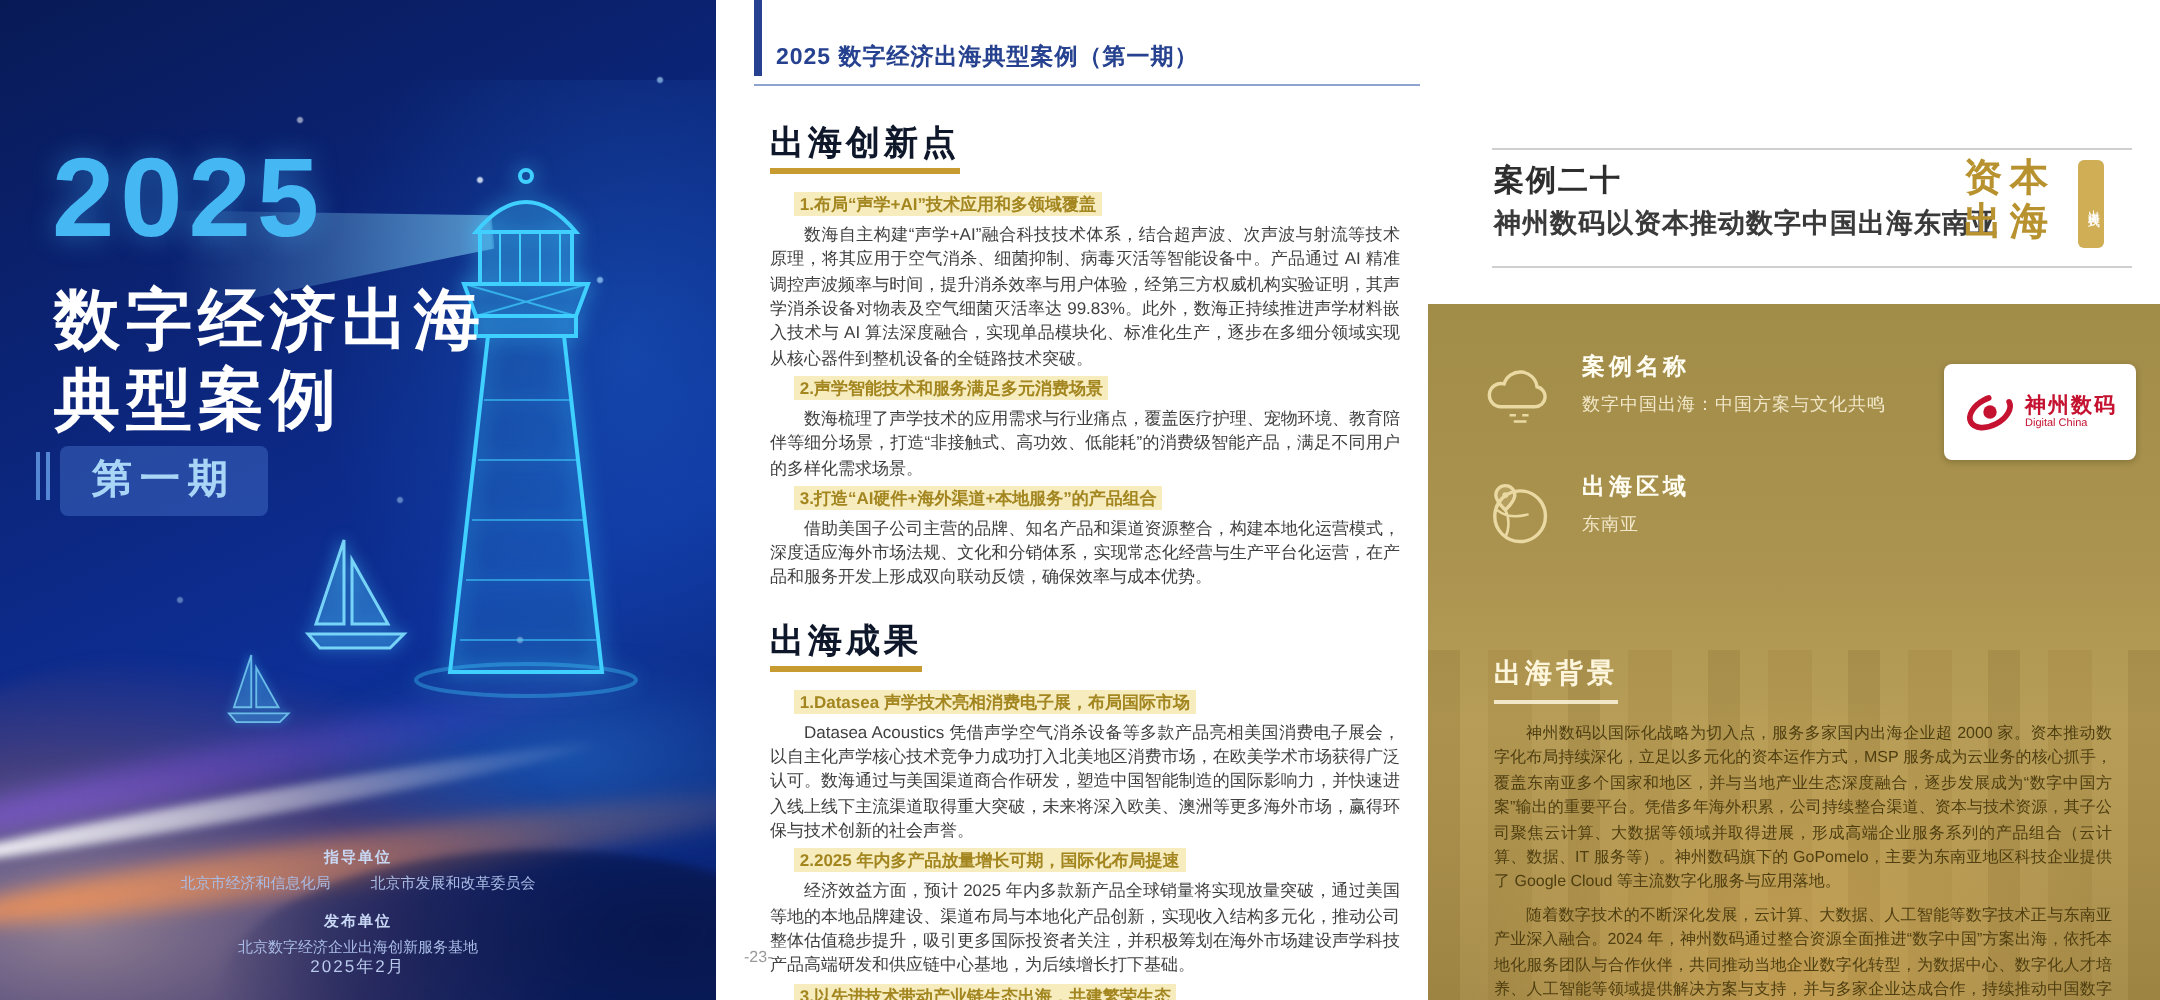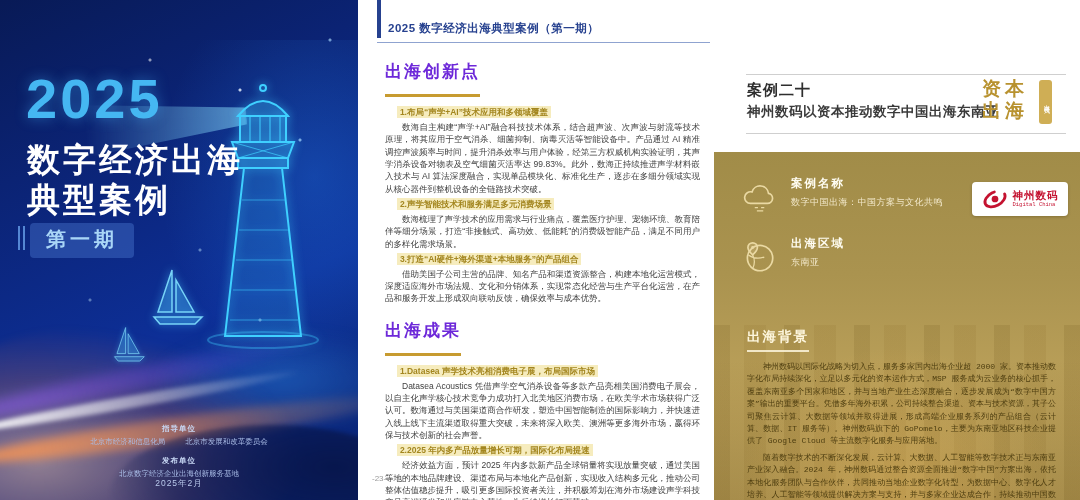--- a/index.html
+++ b/index.html
@@ -59,32 +59,32 @@
   .cf-date { position:absolute; left:0; right:0; top:478px; text-align:center;
       font-size:8.5px; color:#b9c9ec; letter-spacing:1px; }
 
   
   .page-mid { position:absolute; left:358px; top:0; width:356px; height:410px; background:#ffffff; }
   .mid-bar { position:absolute; left:19px; top:0; width:4px; height:38px; background:#26418f; }
   .mid-header { position:absolute; left:30px; top:21px; font-size:11.5px; font-weight:700;
       color:#26418f; letter-spacing:.5px; }
   .mid-rule { position:absolute; left:19px; right:4px; top:42px; height:1px; background:#8fa3d0; }
   .mid-content { position:absolute; left:27px; right:14px; top:56px; bottom:24px; }
-  .sec-h { display:inline-block; font-size:17px; font-weight:800; letter-spacing:2px; color:#6d28d9;
-      border-bottom:3px solid #c79b30; padding-bottom:11px; }
+  .sec-h { display:inline-block; font-size:17px; font-weight:800; letter-spacing:2px; color:#0f172a;
+      border-bottom:3px solid #c79b30; padding-bottom:1px; }
   .sec-h.first { margin:4px 0 6px; }
   .sec-h.second { margin:12px 0 6px; }
   .sub { padding-left:1.4em; margin:4px 0 2px; font-size:8.5px; font-weight:700; }
   .hl { background:#f6ecbe; color:#a3861f; padding:1px 3px; }
   .body-p { font-size:8.5px; color:#3f3f3f; line-height:1.45; text-align:justify;
       text-indent:2em; margin-bottom:2px; }
   .pageno { position:absolute; left:14px; top:474px; font-size:8px; color:#9a9a9a; }
 
   
-  .page-case { position:absolute; left:714px; top:0; width:366px; height:500px; background:#ffffff; overflow:hidden;font-family:Liberation Mono, monospace; }
+  .page-case { position:absolute; left:714px; top:0; width:366px; height:500px; background:#ffffff; overflow:hidden; }
   .rule-top { position:absolute; left:32px; right:14px; top:74px; height:1px; background:#cfcfcf; }
   .rule-bot { position:absolute; left:32px; right:14px; top:133px; height:1px; background:#cfcfcf; }
   .case-no { position:absolute; left:33px; top:81px; font-size:15px; font-weight:800; color:#2e2e2e; letter-spacing:1px; }
   .case-title { position:absolute; left:33px; top:103px; font-size:13.5px; font-weight:800; color:#3a3a3a; letter-spacing:.5px; }
   .mode { position:absolute; left:268px; top:79px; font-size:19px; font-weight:800; color:#b8922f;
       letter-spacing:4px; line-height:22px; text-align:center; }
   .mode-tab { position:absolute; left:325px; top:80px; width:13px; height:44px; background:#cfae55;
       border-radius:3px; color:#ffffff; font-size:6px; writing-mode:vertical-rl; letter-spacing:1px;
       display:flex; align-items:center; justify-content:center; }
   .gold { position:absolute; left:0; right:0; top:152px; bottom:0;
@@ -93,21 +93,21 @@
       background:
         radial-gradient(ellipse at 50% 100%, rgba(235,185,95,.4), transparent 62%),
         linear-gradient(to top, rgba(92,70,18,.30), transparent 80%),
         repeating-linear-gradient(90deg, rgba(110,85,25,.16) 0 16px, rgba(0,0,0,0) 16px 30px,
           rgba(135,103,35,.13) 30px 52px, rgba(0,0,0,0) 52px 70px); }
   .rows { position:absolute; left:26px; top:24px; right:120px; }
   .frow { display:flex; align-items:flex-start; margin-bottom:21px; }
   .ficon { width:38px; flex:0 0 38px; margin-right:13px; margin-top:1px; }
   .flabel { font-size:11.5px; font-weight:700; color:#fffdf2; letter-spacing:2px; }
   .fvalue { font-size:9px; color:#f1e7c8; margin-top:5px; letter-spacing:.5px; }
-  .logo-box { position:absolute; right:12px; top:30px; width:96px; height:34px; background:#ffffff;
+  .logo-box { position:absolute; right:12px; top:30px; width:96px; height:48px; background:#ffffff;
       border-radius:4px; display:flex; align-items:center; justify-content:center; gap:5px;
       box-shadow:0 1px 3px rgba(60,45,10,.3); }
   .logo-txt { display:flex; flex-direction:column; line-height:1.15; }
   .logo-cn { font-size:10.5px; font-weight:800; color:#c41230; letter-spacing:1px; }
   .logo-en { font-size:5.5px; color:#c41230; }
   .bg-sec { position:absolute; left:33px; right:24px; top:176px; }
   .bg-h { display:inline-block; font-size:13.5px; font-weight:800; color:#fdf6dd; letter-spacing:2px;
       border-bottom:2px solid rgba(253,246,221,.85); padding-bottom:4px; margin-bottom:9px; }
   .bg-p { font-size:8px; color:#4e3e10; line-height:1.55; text-align:justify; text-indent:2em; margin-bottom:4px; }
 </style>

